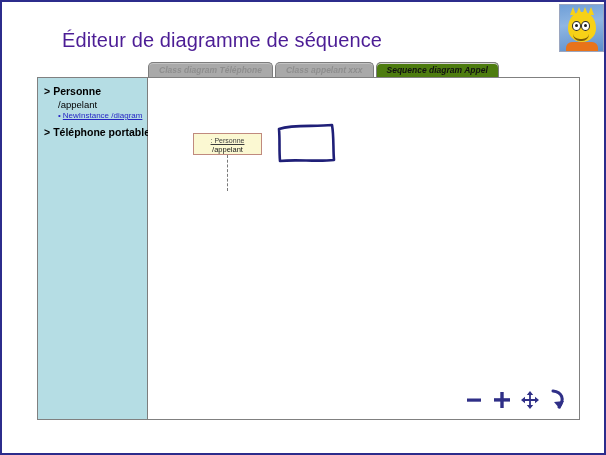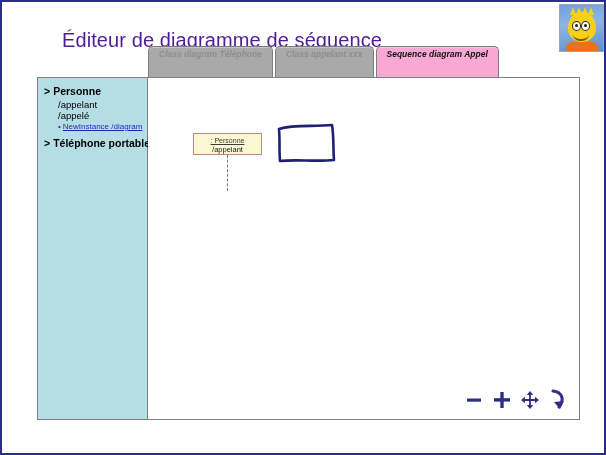--- a/index.html
+++ b/index.html
@@ -113,39 +113,39 @@
   #tabstrip {
     position: absolute;
     left: 146px;
     top: 58px;
     height: 18px;
     display: flex;
     align-items: flex-end;
     gap: 2px;
   }
   .tab {
-    height: 32px;
+    height: 16px;
     line-height: 15px;
     padding: 0 10px;
     font-size: 8.5px;
     font-style: italic;
     font-weight: bold;
     text-align: center;
     background: #a9a9a9;
     border: 1px solid #7d7d7d;
     border-bottom: none;
     border-radius: 5px 5px 0 0;
     box-sizing: border-box;
     white-space: nowrap;
     color: #8e8e8e;
     box-shadow: inset 0 1px 0 #c4c4c4;
   }
   .tab.active {
     color: #111111;
-    background: #f9a8d4;
+    background: #4d7c0f;
     box-shadow: inset 0 1px 0 #d6d6d6;
   }
 
   
   #editor {
     position: absolute;
     left: 35px;
     top: 75px;
     width: 543px;
     height: 343px;
@@ -293,21 +293,20 @@
 
   <div id="editor">
 
     <div id="sidebar">
 
       <div class="tree-node">
         <span class="arrow">&gt;</span><span>Personne</span>
       </div>
 
       <div class="tree-child">/appelant</div>
-      <div class="tree-child">/appelé</div>
 
       <div class="tree-link">
         <span class="bullet">•</span><span>NewInstance /diagram</span>
       </div>
 
       <div class="tree-gap"></div>
 
 
       <div class="tree-node">
         <span class="arrow">&gt;</span><span>Téléphone portable</span>

